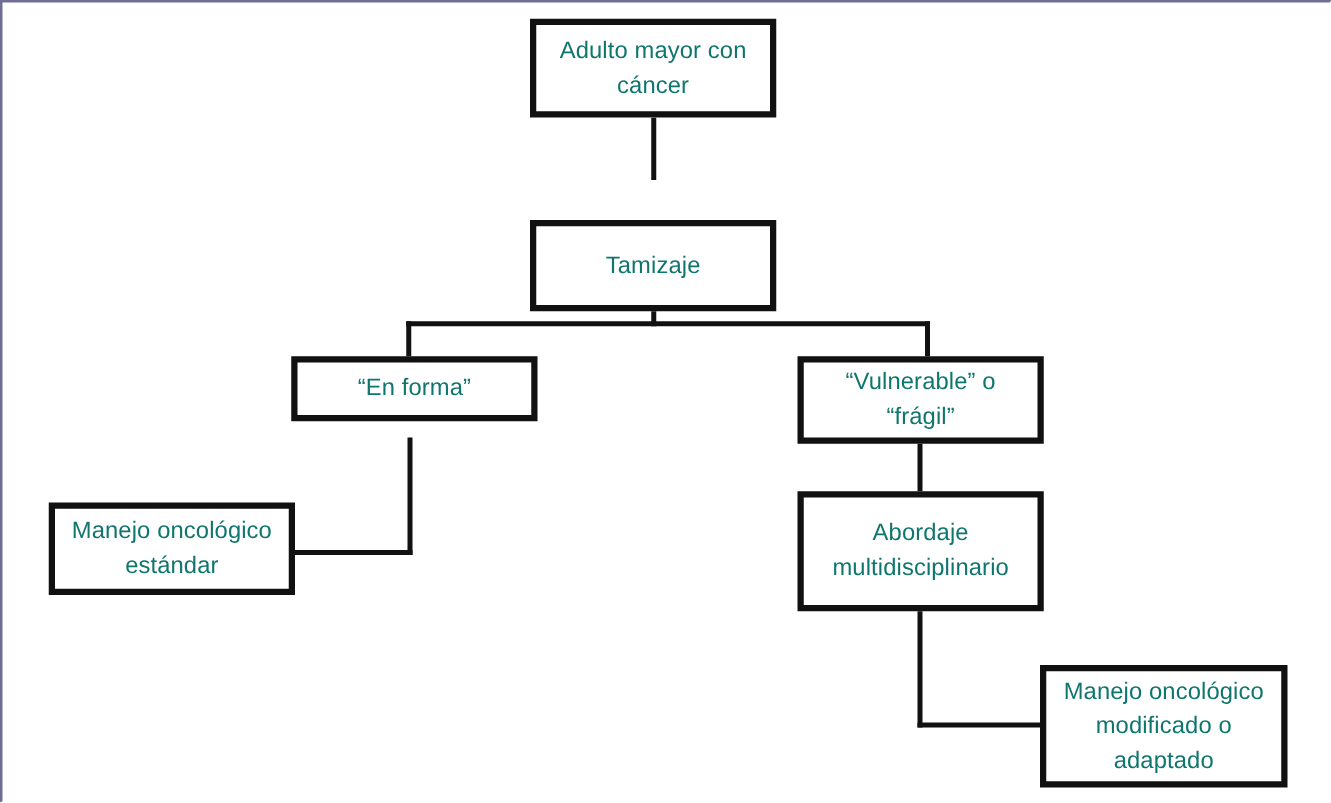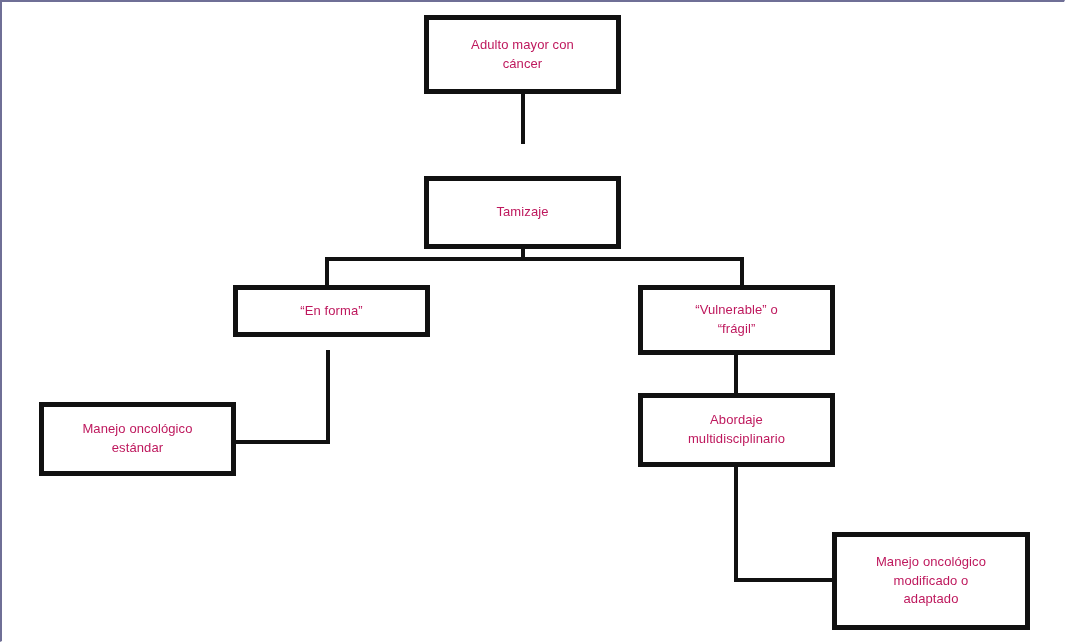--- a/index.html
+++ b/index.html
@@ -28,23 +28,23 @@
     background: #ffffff;
     border: 5px solid #111111;
     display: flex;
     align-items: center;
     justify-content: center;
     text-align: center;
     z-index: 3;
   }
   .node .node-label {
     display: block;
-    font-size: 13px;
+    font-size: 19px;
     line-height: 1.45;
-    color: #be185d;
+    color: #0f766e;
     letter-spacing: 0.1px;
     padding: 0 6px;
     white-space: pre-line;
   }
   .edge {
     position: absolute;
     background: #111111;
     z-index: 1;
   }
   .edge.v { width: 4px; }
@@ -86,21 +86,21 @@
   <div class="node" style="left:636px; top:283px; width:197px; height:70px;">
     <span class="node-label">“Vulnerable” o
 “frágil”</span>
   </div>
 
   <div class="node" style="left:37px; top:400px; width:197px; height:74px;">
     <span class="node-label">Manejo oncológico
 estándar</span>
   </div>
 
-  <div class="node" style="left:636px; top:391px; width:197px; height:74px;">
+  <div class="node" style="left:636px; top:391px; width:197px; height:96px;">
     <span class="node-label">Abordaje
 multidisciplinario</span>
   </div>
 
   <div class="node" style="left:830px; top:530px; width:198px; height:98px;">
     <span class="node-label">Manejo oncológico
 modificado o
 adaptado</span>
   </div>
 

